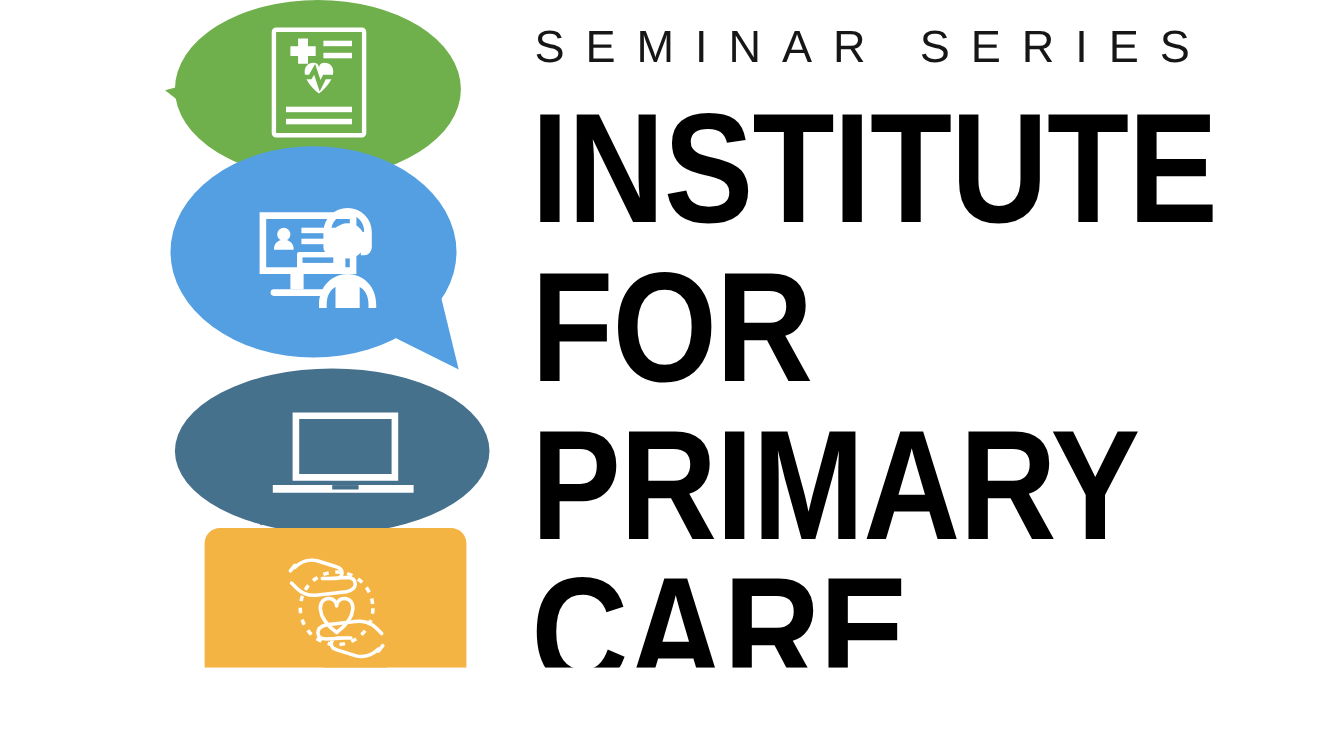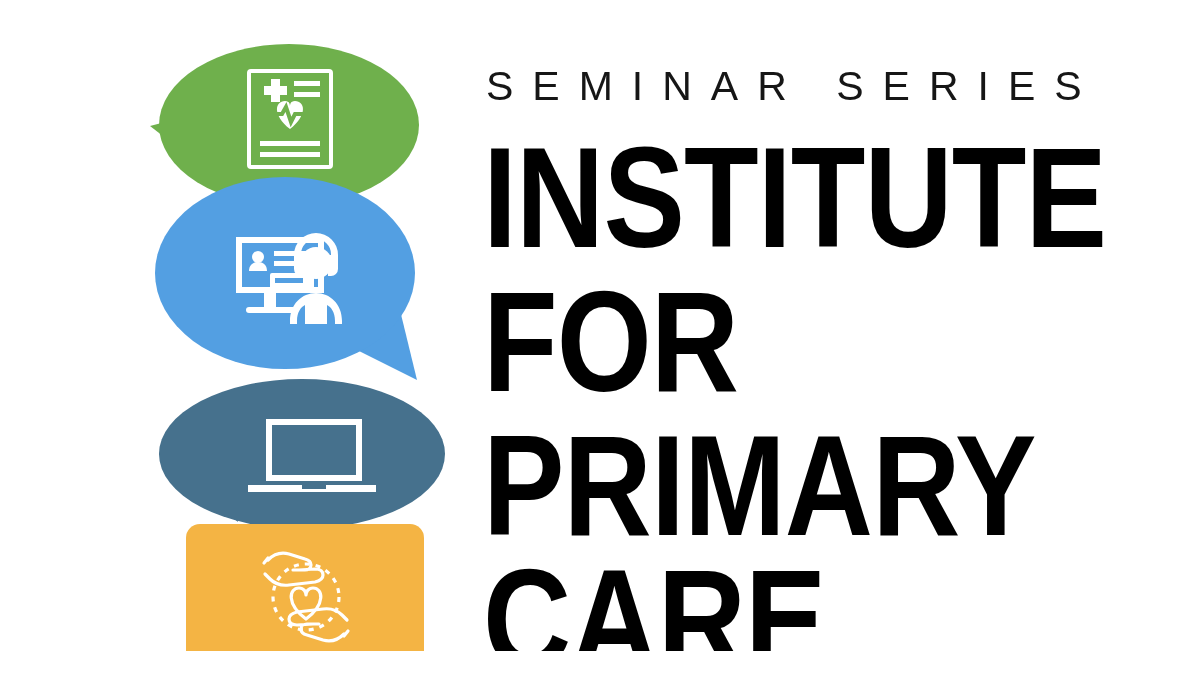--- a/index.html
+++ b/index.html
@@ -9,21 +9,20 @@
   }
   body {
     font-family: "Liberation Sans", sans-serif;
   }
   #stage {
     position: relative;
     width: 1200px;
     height: 607px;
     background: #ffffff;
     overflow: hidden;
-    margin-top: 44px;
   }
 
   
   #bubble-column {
     position: absolute;
     left: 0;
     top: 0;
     width: 470px;
     height: 675px;
   }

